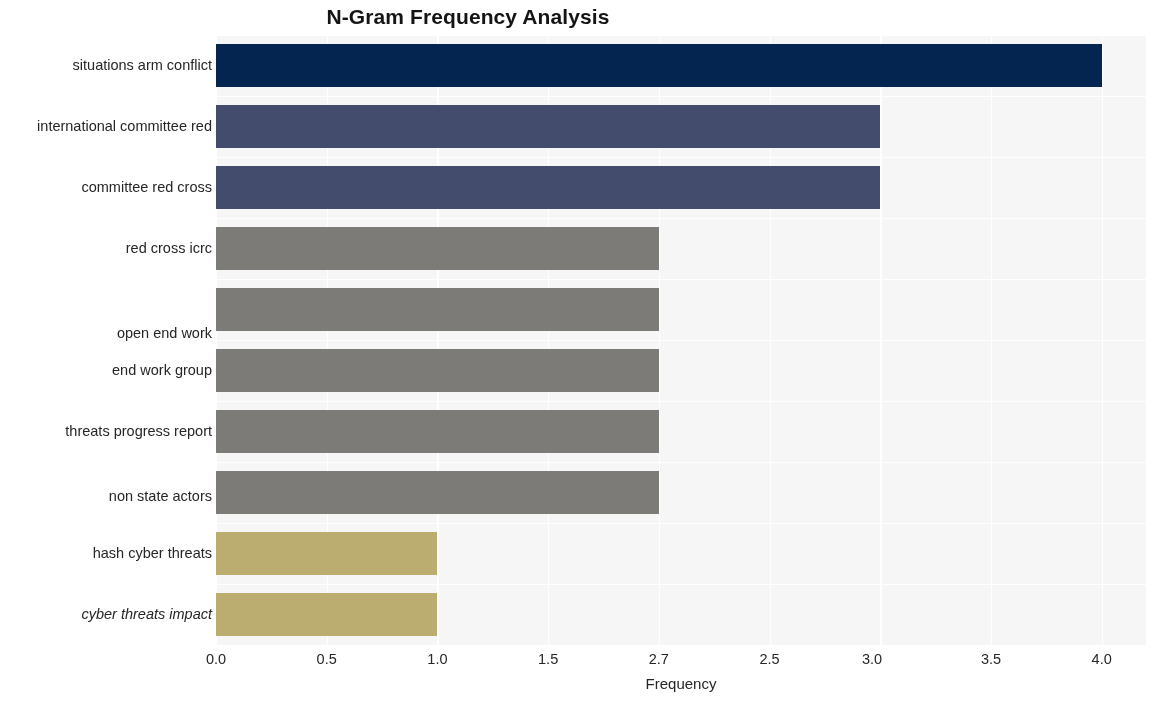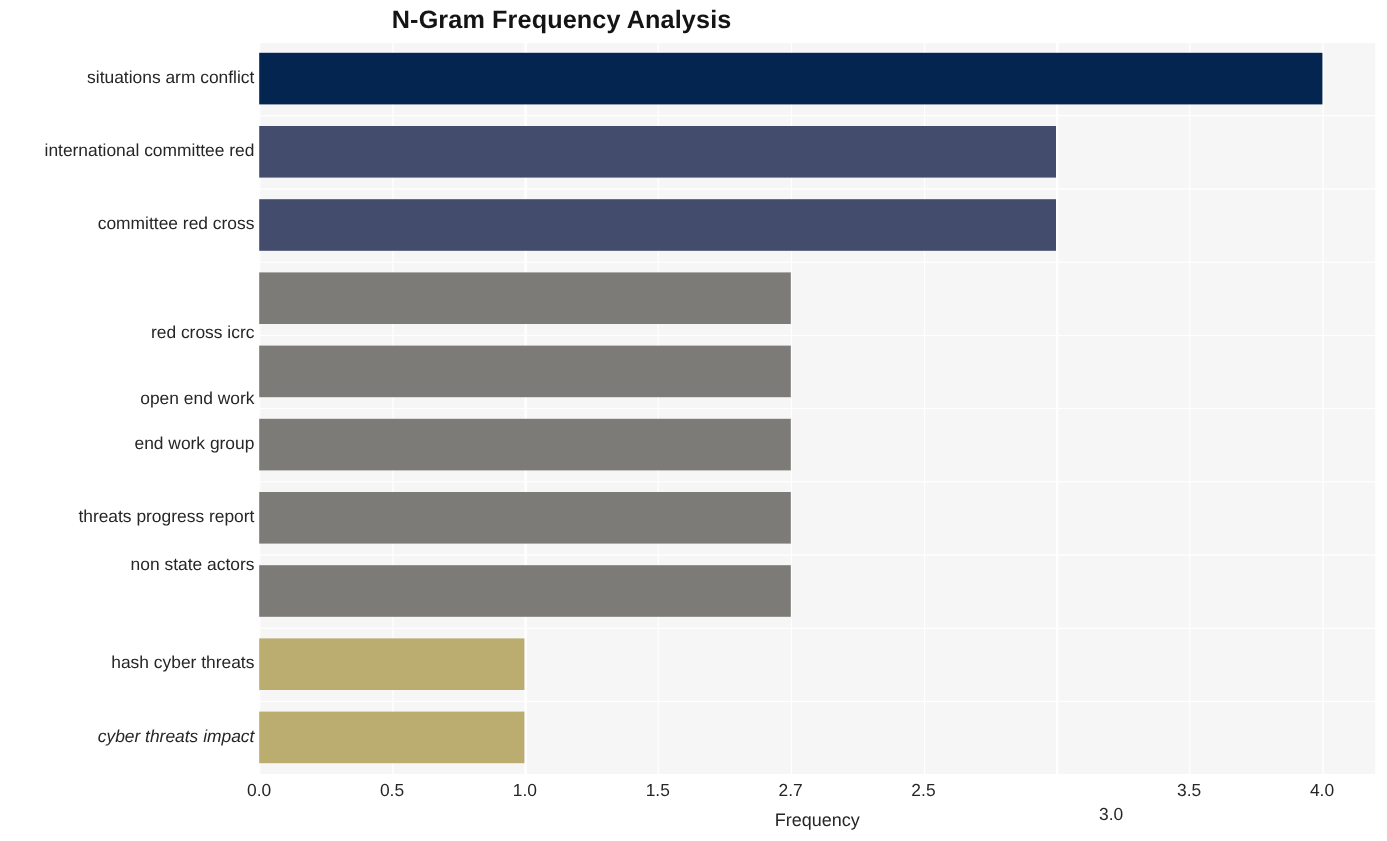--- a/index.html
+++ b/index.html
@@ -153,34 +153,34 @@
         <div class="bar" title="non state actors: 2" style="top: 435.54px; height: 43.92px; width: 442.857px; background: rgb(124, 123, 120);"></div>
         <div class="bar" title="hash cyber threats: 1" style="top: 496.54px; height: 43.92px; width: 221.429px; background: rgb(187, 173, 112);"></div>
         <div class="bar" title="cyber threats impact: 1" style="top: 557.54px; height: 43.92px; width: 221.429px; background: rgb(187, 173, 112);"></div>
       </div>
   </div>
 
   <div id="ytick-layer">
       <div class="ytick" style="top: 57.5px;">situations arm conflict</div>
       <div class="ytick" style="top: 118.5px;">international committee red</div>
       <div class="ytick" style="top: 179.5px;">committee red cross</div>
-      <div class="ytick" style="top: 240.5px; margin-top: 30px;">red cross icrc</div>
+      <div class="ytick" style="top: 240.5px;">red cross icrc</div>
       <div class="ytick" style="top: 301.5px; margin-top: 24px;">open end work</div>
       <div class="ytick" style="top: 362.5px;">end work group</div>
       <div class="ytick" style="top: 423.5px;">threats progress report</div>
-      <div class="ytick" style="top: 464px; margin-left: 16px;">non state actors</div>
+      <div class="ytick" style="top: 489px; margin-left: 16px;">non state actors</div>
       <div class="ytick" style="top: 545.5px;">hash cyber threats</div>
       <div class="ytick" style="top: 606.5px; font-style: italic;">cyber threats impact</div>
     </div>
   <div id="xtick-layer">
       <div class="xtick" style="left: 216px;">0.0</div>
       <div class="xtick" style="left: 326.714px;">0.5</div>
       <div class="xtick" style="left: 437.429px;">1.0</div>
       <div class="xtick" style="left: 548.143px;">1.5</div>
       <div class="xtick" style="left: 658.857px;">2.7</div>
       <div class="xtick" style="left: 769.571px;">2.5</div>
-      <div class="xtick" style="left: 926px; margin-top: 20px;">3.0</div>
+      <div class="xtick" style="left: 872px;">3.0</div>
       <div class="xtick" style="left: 991px;">3.5</div>
       <div class="xtick" style="left: 1101.71px;">4.0</div>
     </div>
 
   <div class="xaxis-title">Frequency</div>
 </div>
 
 </body></html>

